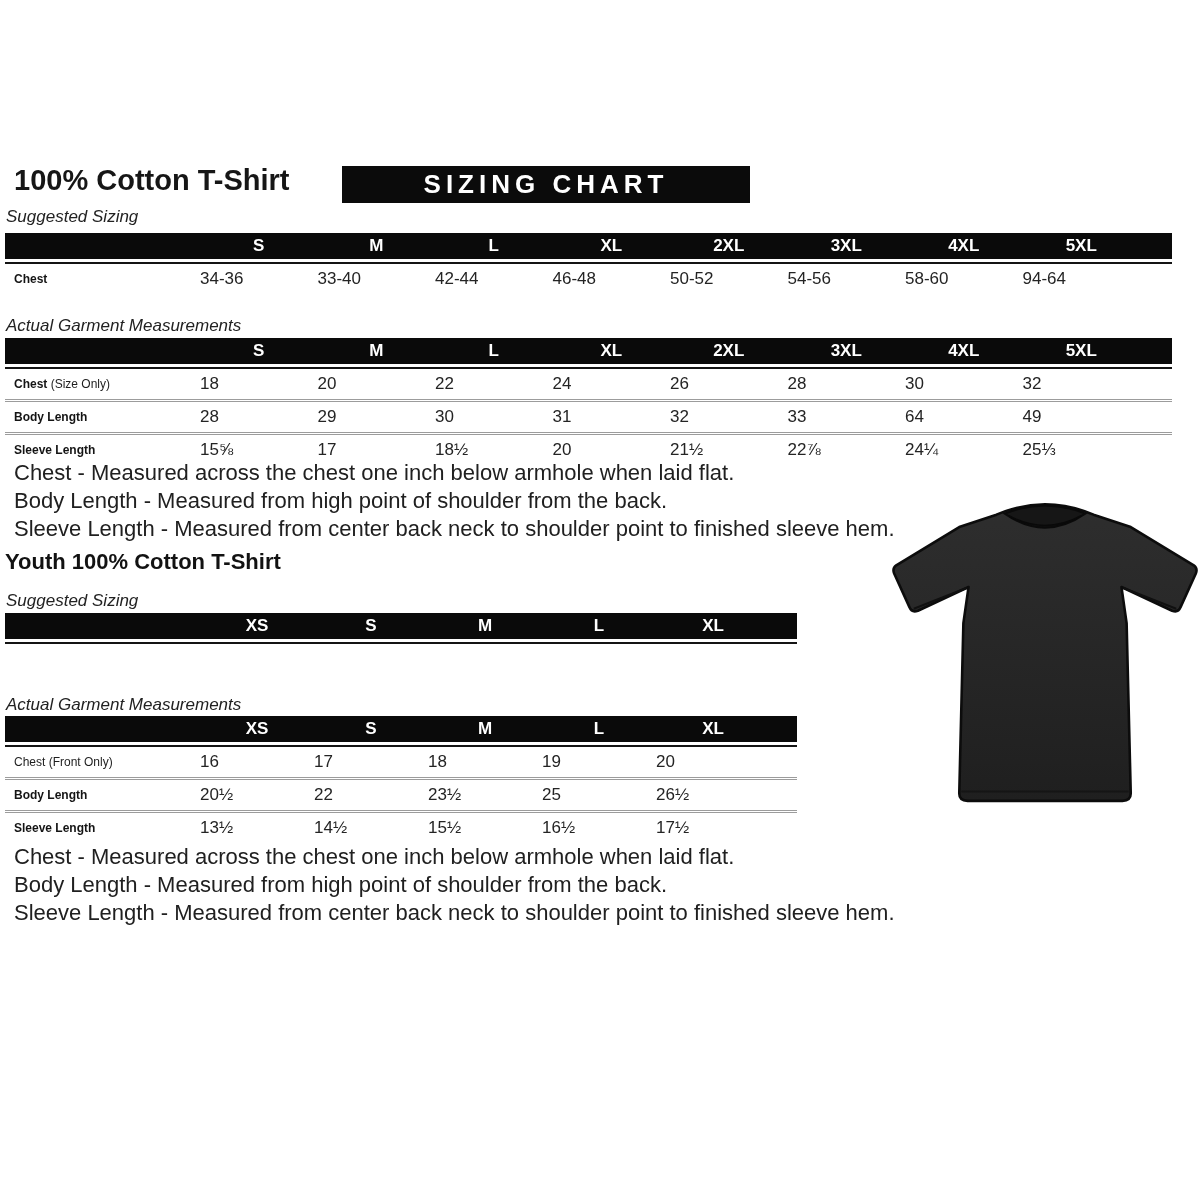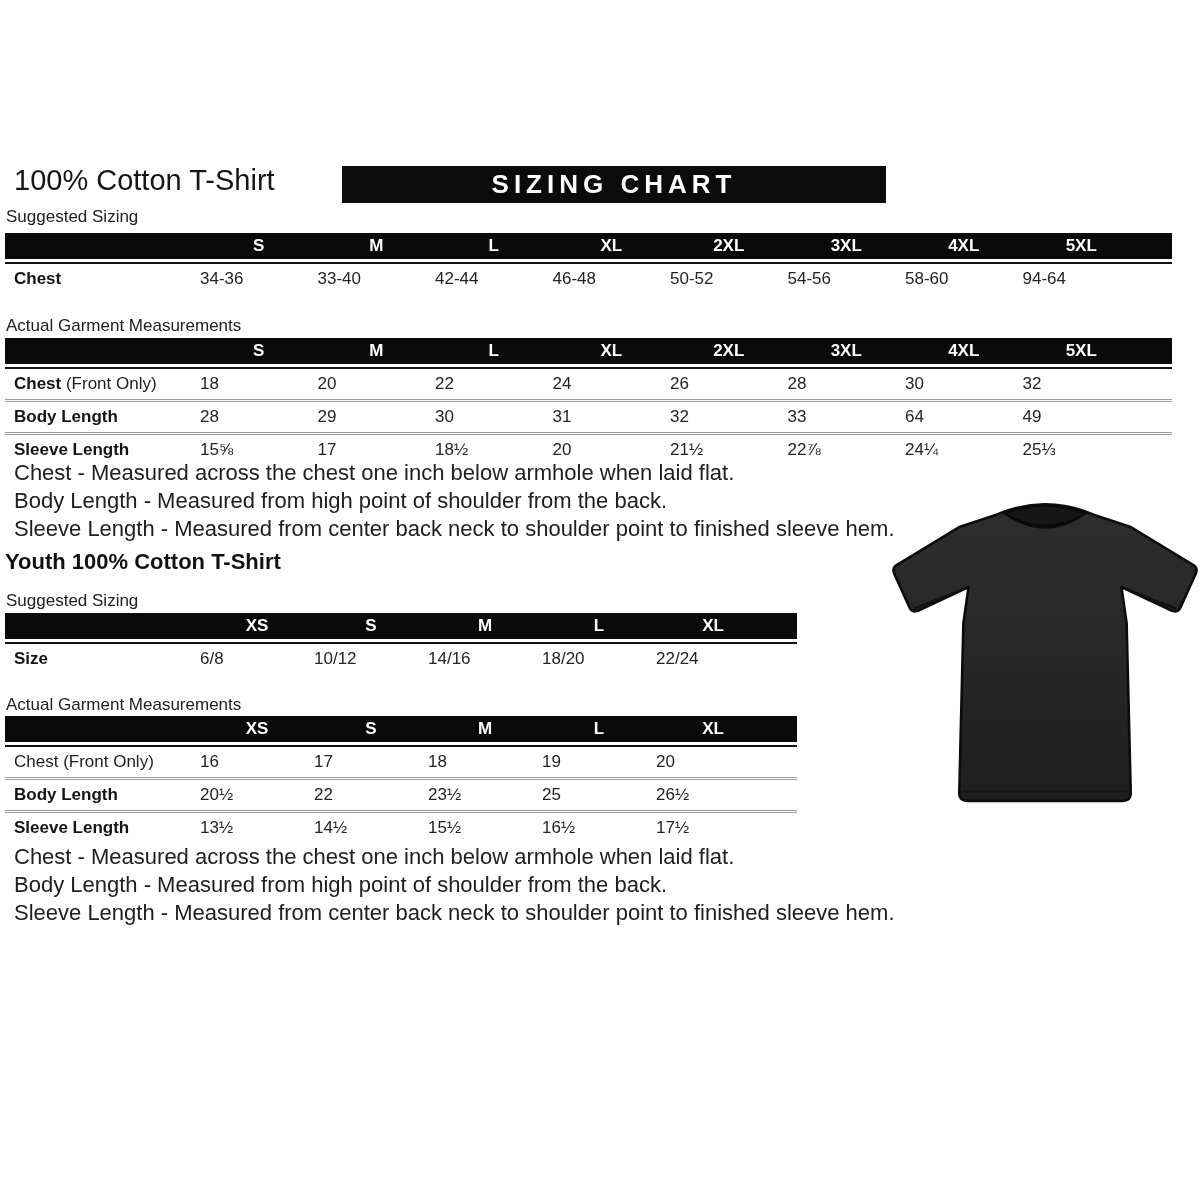--- a/index.html
+++ b/index.html
@@ -2,36 +2,36 @@
 <html><head>
 <meta charset="utf-8">
 <style>
   html,body{margin:0;padding:0;}
   body{
     width:1200px;height:1200px;background:#ffffff;position:relative;
     font-family:"Liberation Sans","DejaVu Sans",sans-serif;color:#1e1e1e;
     -webkit-font-smoothing:antialiased;overflow:hidden;
   }
   .abs{position:absolute;}
-  .page-title{left:14px;top:164px;font-size:29px;font-weight:400;color:#161616;letter-spacing:0;}
-  .banner{left:342px;top:166px;width:544px;height:37px;background:#0b0b0b;
+  .page-title{left:14px;top:164px;font-size:29px;font-weight:700;color:#161616;letter-spacing:0;}
+  .banner{left:342px;top:166px;width:408px;height:37px;background:#0b0b0b;
     display:flex;align-items:center;justify-content:center;}
   .banner span{color:#ffffff;font-weight:700;font-size:26px;letter-spacing:5px;}
-  .section-label{font-size:17px;color:#222222;}
+  .section-label{font-size:17px;color:#222222;font-style:italic;}
   
   .tbl{left:5px;}
   .grid-a{display:grid;grid-template-columns:195px repeat(8,117.5px) 1fr;align-items:center;}
   .grid-y{display:grid;grid-template-columns:195px repeat(5,114px) 1fr;align-items:center;}
   .tbl-a{width:1167px;}
   .tbl-y{width:792px;}
   .hbar{background:#0a0a0a;height:26px;}
   .hbar .cell{color:#ffffff;font-weight:700;font-size:17px;text-align:center;line-height:26px;}
   .hline{height:2px;background:#141414;margin-top:3px;}
   .row{height:30px;line-height:30px;}
-  .row .lab{padding-left:9px;font-size:17px;white-space:nowrap;}
+  .row .lab{padding-left:9px;font-size:12px;white-space:nowrap;}
   .row .val{text-align:left;font-size:17px;color:#242424;}
   .b{font-weight:700;color:#141414;}
   .mrows .row + .row{border-top:3px double #9c9c9c;}
   .note{font-size:22px;color:#202020;white-space:nowrap;}
   .youth-title{left:5px;top:549px;font-size:22px;font-weight:700;color:#121212;}
   .shirt{left:890px;top:494px;}
 </style>
 </head>
 <body>
 
@@ -78,21 +78,21 @@
     <span class="cell">L</span>
     <span class="cell">XL</span>
     <span class="cell">2XL</span>
     <span class="cell">3XL</span>
     <span class="cell">4XL</span>
     <span class="cell">5XL</span>
   </div>
   <div class="hline"></div>
   <div class="mrows">
     <div class="row grid-a">
-      <span class="lab"><span class="b">Chest</span><span> (Front Only)</span></span>
+      <span class="lab"><span class="b">Chest</span><span> (Size Only)</span></span>
       <span class="val">18</span>
       <span class="val">20</span>
       <span class="val">22</span>
       <span class="val">24</span>
       <span class="val">26</span>
       <span class="val">28</span>
       <span class="val">30</span>
       <span class="val">32</span>
     </div>
     <div class="row grid-a">
@@ -131,28 +131,20 @@
 <div class="abs tbl tbl-y" style="top:613px;">
   <div class="hbar grid-y">
     <span class="cell"></span>
     <span class="cell">XS</span>
     <span class="cell">S</span>
     <span class="cell">M</span>
     <span class="cell">L</span>
     <span class="cell">XL</span>
   </div>
   <div class="hline"></div>
-  <div class="row grid-y">
-    <span class="lab b">Size</span>
-    <span class="val">6/8</span>
-    <span class="val">10/12</span>
-    <span class="val">14/16</span>
-    <span class="val">18/20</span>
-    <span class="val">22/24</span>
-  </div>
 </div>
 
 <div class="abs section-label" style="left:6px;top:695px;">Actual Garment Measurements</div>
 
 <div class="abs tbl tbl-y" style="top:716px;">
   <div class="hbar grid-y">
     <span class="cell"></span>
     <span class="cell">XS</span>
     <span class="cell">S</span>
     <span class="cell">M</span>

